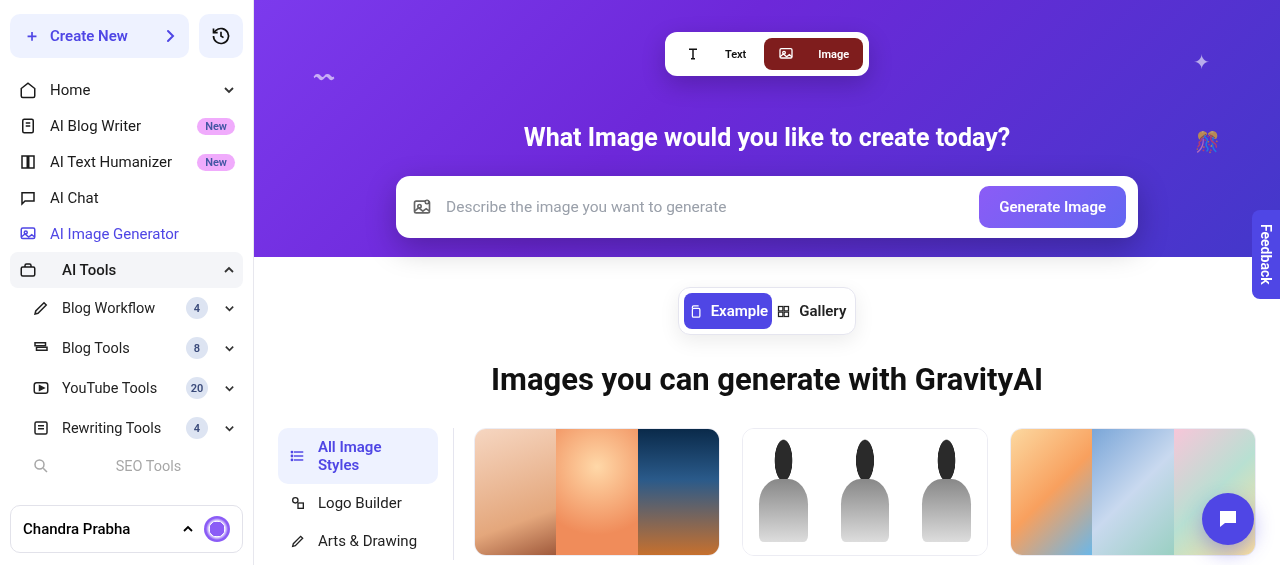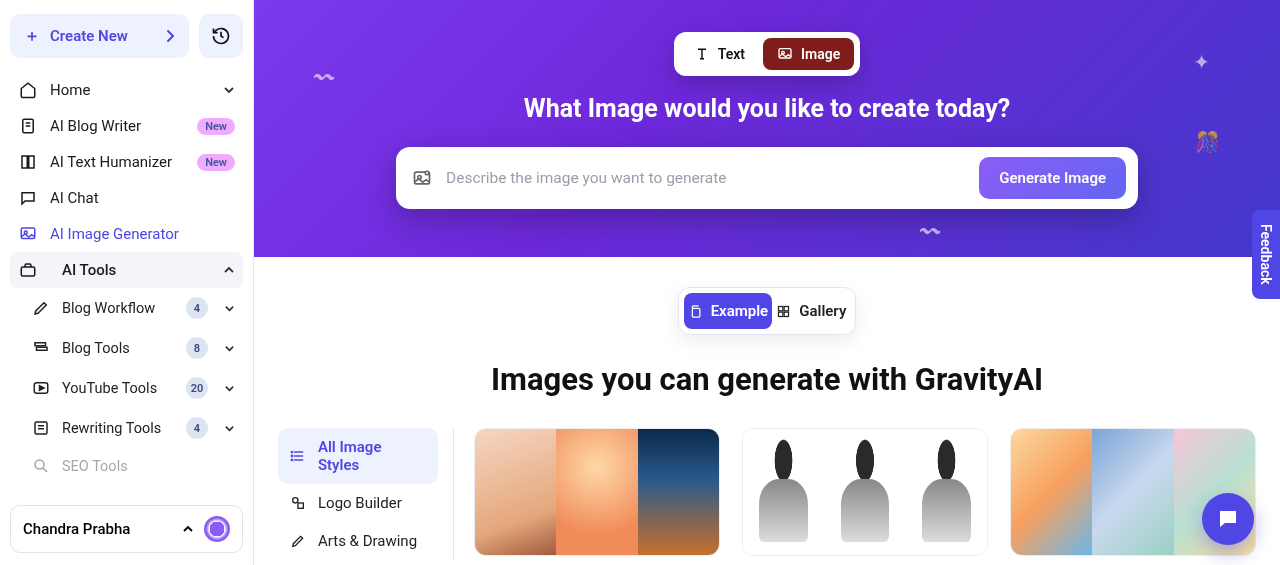--- a/index.html
+++ b/index.html
@@ -35,25 +35,25 @@
 .user-bar .name { flex: 1; font-size: 15px; font-weight: 500; }
 .user-bar .avatar { width: 26px; height: 26px; border-radius: 50%; background: radial-gradient(circle at 50% 50%, #8b5cf6 40%, #fff 41%, #8b5cf6 60%); }
 
 
 .main { flex: 1; height: 565px; overflow-y: auto; position: relative; }
 .main::-webkit-scrollbar { width: 8px; }
 .main::-webkit-scrollbar-thumb { background: #d0d0da; border-radius: 4px; }
 
 .hero { height: 257px; background: linear-gradient(135deg, #7c3aed 0%, #6d28d9 40%, #4338ca 100%); display: flex; flex-direction: column; align-items: center; padding-top: 32px; position: relative; }
 .mode-toggle { background: #fff; border-radius: 12px; display: flex; padding: 6px; gap: 4px; box-shadow: 0 8px 24px rgba(0,0,0,0.2); }
-.mode-opt { display: flex; align-items: center; gap: 8px; padding: 8px 14px; border-radius: 8px; font-size: 14px; font-weight: 600; cursor: pointer; }
+.mode-opt { display: flex; align-items: center; gap: 24px; padding: 8px 14px; border-radius: 8px; font-size: 11px; font-weight: 600; cursor: pointer; }
 .mode-opt.text { color: #111; }
 .mode-opt.image { background: #7f1d1d; color: #fff; }
 
-.hero h1 { color: #fff; font-size: 25px; font-weight: 700; margin-top: 18px; }
+.hero h1 { color: #fff; font-size: 25px; font-weight: 700; margin-top: 47px; }
 
 .prompt-bar { width: 742px; background: #fff; border-radius: 14px; display: flex; align-items: center; padding: 10px 12px 10px 16px; margin-top: 24px; box-shadow: 0 10px 30px rgba(0,0,0,0.25); }
 .prompt-bar .pic-icon { color: #666; margin-right: 14px; }
 .prompt-bar input { flex: 1; border: none; outline: none; font-size: 15.5px; color: #333; }
 .prompt-bar input::placeholder { color: #9aa0aa; }
 .gen-btn { background: linear-gradient(135deg, #8b5cf6, #6366f1); color: #fff; border: none; padding: 12px 20px; border-radius: 10px; font-size: 15px; font-weight: 600; cursor: pointer; }
 
 .squiggle { position: absolute; color: rgba(255,255,255,0.6); font-size: 20px; }
 
 
@@ -239,21 +239,21 @@
         </span>
       <span class="label">Rewriting Tools</span>
       <span class="count">4</span>
       <span class="chev">
           <svg width="11" height="11" viewBox="0 0 12 12">
             <path d="M2 4l4 4 4-4" stroke="currentColor" stroke-width="1.8" fill="none"></path>
           </svg>
         </span>
     </div>
 
-    <div class="sub-item" style="opacity:0.4;">
+    <div class="sub-item" style="opacity:0.4;text-align:center;">
       <span class="icon">
           <svg width="18" height="18" viewBox="0 0 24 24" fill="none" stroke="currentColor" stroke-width="2">
             <circle cx="10" cy="10" r="6"></circle>
             <line x1="15" y1="15" x2="20" y2="20"></line>
           </svg>
         </span>
       <span class="label">SEO Tools</span>
     </div>
   </div>
 

